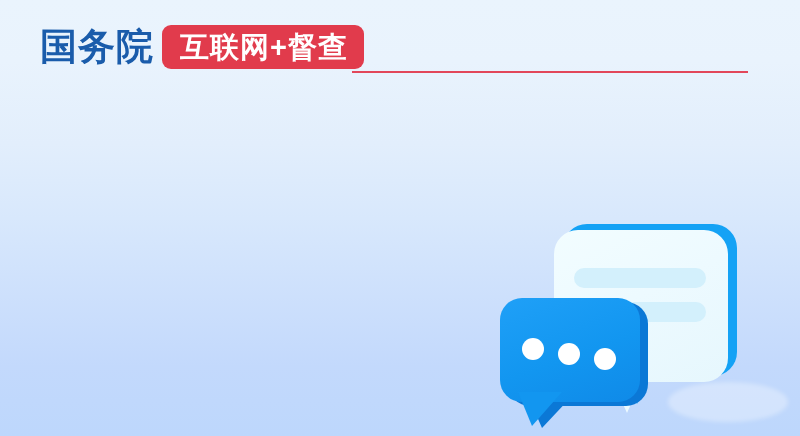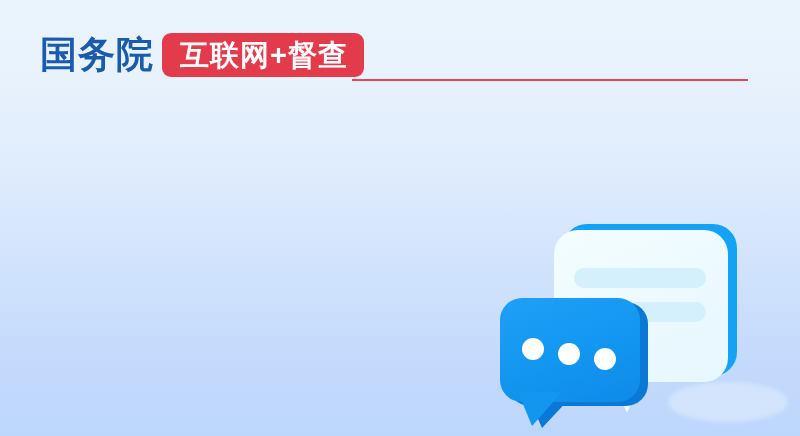--- a/index.html
+++ b/index.html
@@ -21,21 +21,21 @@
         #d8e8fc 50%,
         #cde0fc 68%,
         #c3d9fc 84%,
         #bdd7fc 100%);
   }
 
   
   #header {
     position: absolute;
     left: 0;
-    top: 8px;
+    top: 0;
     width: 651px;
     height: 92px;
   }
   #gov-logo {
     position: absolute;
     left: 40px;
     top: 26px;
     font-size: 37px;
     line-height: 42px;
     font-weight: bold;

